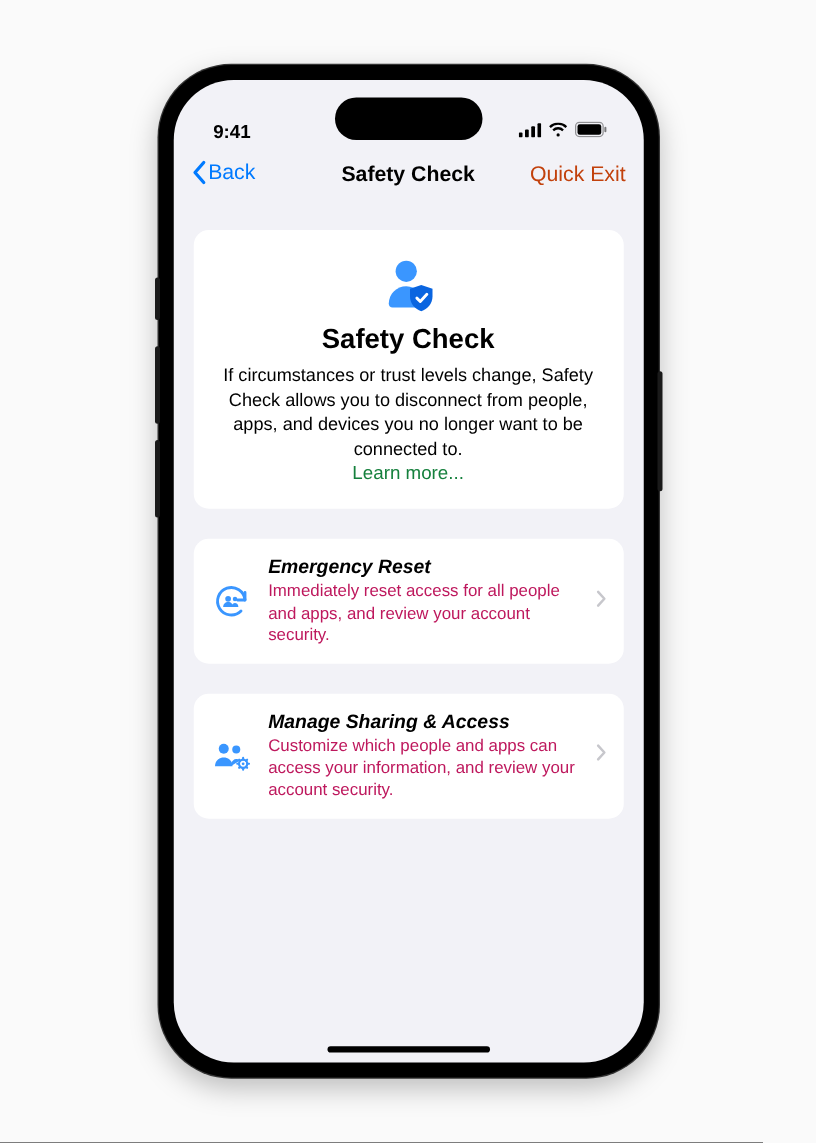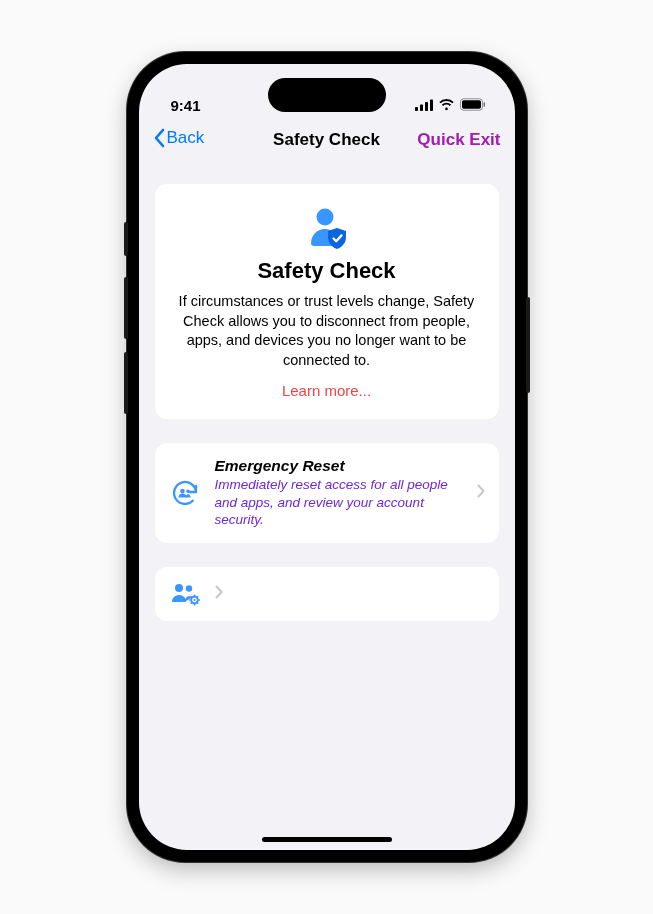--- a/index.html
+++ b/index.html
@@ -69,45 +69,44 @@
   .nav-title {
     position: absolute;
     left: 50%;
     transform: translateX(-50%);
     font-size: 17px;
     font-weight: 600;
     color: #000;
   }
   .nav-right {
     margin-left: auto;
-    color: #a21caf;
+    color: #c2410c;
     font-size: 17px;
     cursor: pointer;
-    font-weight: bold;
   }
   .content {
     flex: 1;
     padding: 22px 16px 0 16px;
     overflow-y: auto;
   }
   .card {
     background: #fff;
     border-radius: 12px;
     margin-bottom: 24px;
   }
   .hero-card { padding: 22px 20px 20px 20px; text-align: center; }
   .hero-icon { display: flex; justify-content: center; margin-bottom: 8px; }
   .hero-title { font-size: 22px; font-weight: 700; color: #000; margin-bottom: 8px; }
-  .hero-desc { font-size: 14.5px; color: #000; line-height: 1.35; margin-bottom: 12px; }
-  .learn-more { color: #ef4444; font-size: 15px; cursor: pointer; }
+  .hero-desc { font-size: 14.5px; color: #000; line-height: 1.35; }
+  .learn-more { color: #15803d; font-size: 15px; cursor: pointer; }
   .row-card { padding: 14px 14px 14px 14px; display: flex; align-items: center; gap: 14px; cursor: pointer; }
   .row-icon { flex-shrink: 0; width: 32px; display: flex; justify-content: center; }
   .row-text { flex: 1; }
   .row-title { font-size: 15.5px; font-weight: 600; color: #000; margin-bottom: 1px; font-style: italic; }
-  .row-desc { font-size: 13.5px; color: #6d28d9; line-height: 1.3; font-style: italic; }
+  .row-desc { font-size: 13.5px; color: #be185d; line-height: 1.3; }
   .chevron { color: #c7c7cc; flex-shrink: 0; }
   .home-indicator {
     position: absolute;
     bottom: 8px;
     left: 50%;
     transform: translateX(-50%);
     width: 130px;
     height: 5px;
     background: #000;
     border-radius: 3px;
@@ -216,20 +215,24 @@
               <line x1="25.5" y1="22.4" x2="25.5" y2="23.7"></line>
               <line x1="20.8" y1="19" x2="22.1" y2="19"></line>
               <line x1="28.9" y1="19" x2="30.2" y2="19"></line>
               <line x1="22.3" y1="15.8" x2="23.2" y2="16.7"></line>
               <line x1="27.8" y1="21.3" x2="28.7" y2="22.2"></line>
               <line x1="28.7" y1="15.8" x2="27.8" y2="16.7"></line>
               <line x1="23.2" y1="21.3" x2="22.3" y2="22.2"></line>
             </g>
           </svg>
         </div>
+        <div class="row-text">
+          <div class="row-title">Manage Sharing &amp; Access</div>
+          <div class="row-desc">Customize which people and apps can access your information, and review your account security.</div>
+        </div>
         <div class="chevron">
           <svg width="8" height="14" viewBox="0 0 8 14">
               <path d="M1.5 1.5L6.5 7l-5 5.5" stroke="#c7c7cc" stroke-width="2" fill="none" stroke-linecap="round" stroke-linejoin="round"></path>
             </svg>
         </div>
       </div>
 
     </div>
 
     <div class="home-indicator"></div>

